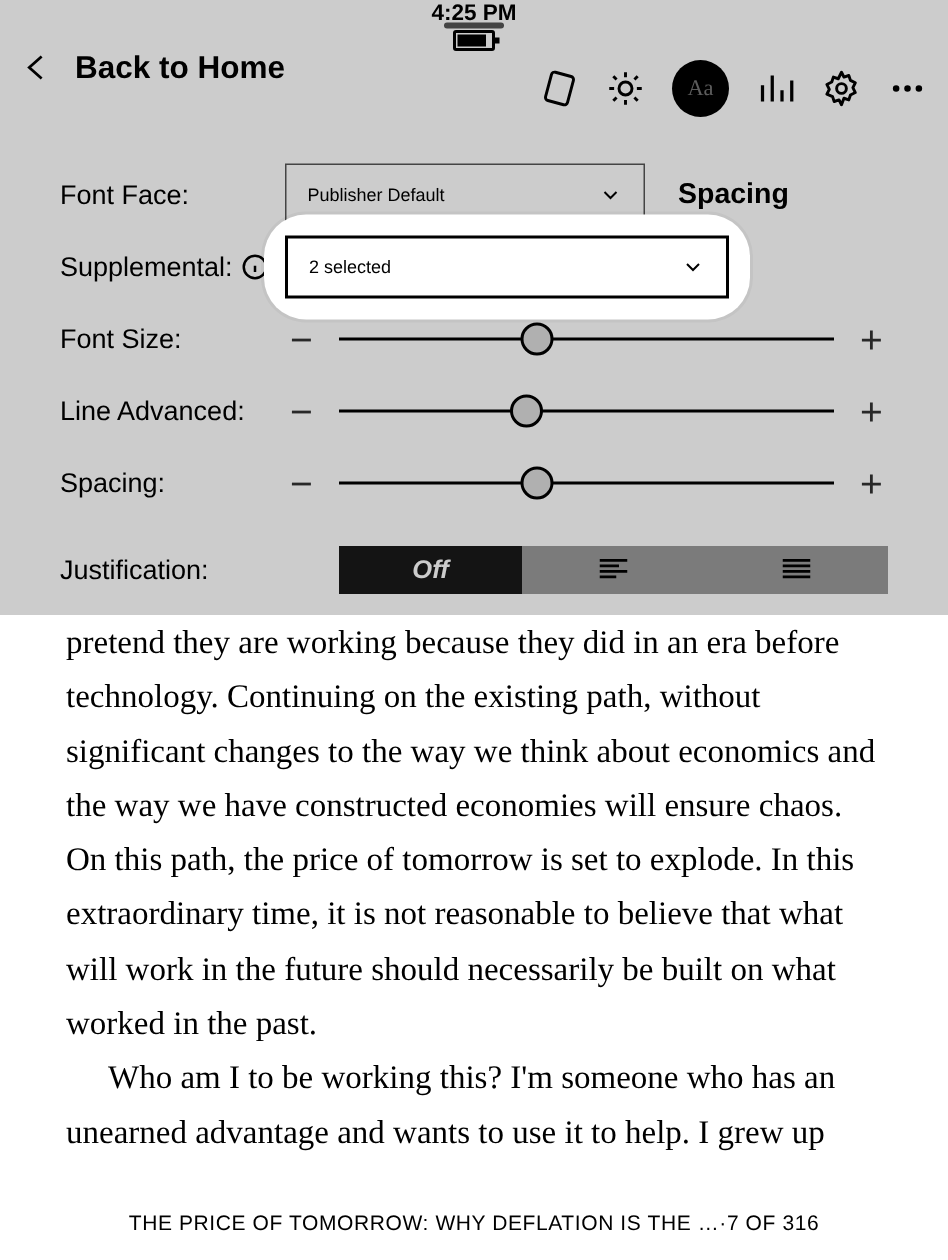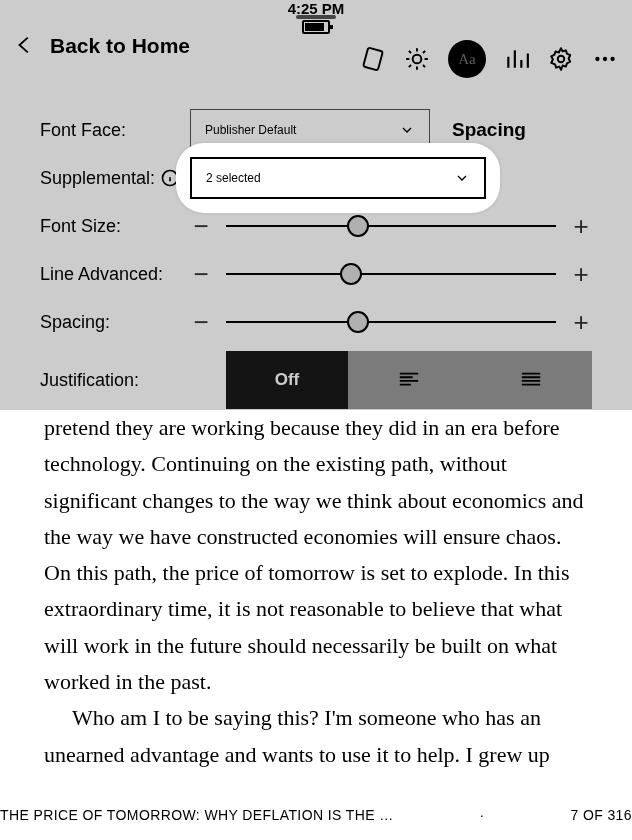--- a/index.html
+++ b/index.html
@@ -37,30 +37,30 @@
 
   .info-icon { width:20px; height:20px; margin-left:-6px; margin-right:10px; }
 
   .slider-row { display:flex; align-items:center; padding: 0 40px; height:48px; }
   .control-pm { width:22px; text-align:center; font-size:26px; color:#333; user-select:none; line-height:1; }
   .slider { flex:1; height:24px; margin:0 14px; position:relative; }
   .slider .track { position:absolute; left:0; right:0; top:50%; height:2px; background:#000; transform:translateY(-50%); }
   .slider .thumb { position:absolute; top:50%; width:22px; height:22px; border:2px solid #000; border-radius:50%; background:#ddd; transform:translate(-50%,-50%); }
 
   .just-row { display:flex; align-items:center; padding:0 40px 0 40px; height:56px; margin-top:6px;gap:36px; }
-  .seg { flex:1; display:flex; height:58px; }
+  .seg { flex:1; display:flex; height:32px;font-style:italic; }
   .seg .opt { flex:1; display:flex; align-items:center; justify-content:center; font-size:17px; font-weight:600; }
   .seg .opt.off { background:#1a1a1a; color:#fff; }
   .seg .opt.mid { background:#9a9a9a; }
   .seg .opt svg { width:22px; height:18px; }
 
   .content { position:absolute; left:0; right:0; top:410px; bottom:50px; padding: 0 44px; font-family: Liberation Serif, serif; font-size:22px; line-height:1.65; }
   .content p + p { text-indent: 28px; }
 
-  .footer { position:absolute; left:0; right:0; bottom:0; height:50px; display:flex; align-items:center; justify-content:space-between; font-size:14px; letter-spacing:0.4px; }
+  .footer { position:absolute; left:0; right:0; bottom:0; height:50px; display:flex; align-items:center; justify-content:center; font-size:14px; letter-spacing:0.4px; }
 </style>
 </head>
 <body>
 
 <div class="status-bar">
   <span>4:25 PM</span>
   <span class="status-center"></span>
   <span class="battery">
       <span class="fill"></span>
     </span>
@@ -185,20 +185,20 @@
       </div>
     </div>
   </div>
 
 </div>
 
 <div class="dim"></div>
 
 <div class="content">
   <p>pretend they are working because they did in an era before technology. Continuing on the existing path, without significant changes to the way we think about economics and the way we have constructed economies will ensure chaos. On this path, the price of tomorrow is set to explode. In this extraordinary time, it is not reasonable to believe that what will work in the future should necessarily be built on what worked in the past.</p>
-  <p>Who am I to be saying this? I'm someone who has an unearned advantage and wants to use it to help. I grew up</p>
+  <p>Who am I to be working this? I'm someone who has an unearned advantage and wants to use it to help. I grew up</p>
 </div>
 
 <div class="footer">
   <span>THE PRICE OF TOMORROW: WHY DEFLATION IS THE …</span>
   <span> · </span>
   <span>7 OF 316</span>
 </div>
 
 </body></html>

